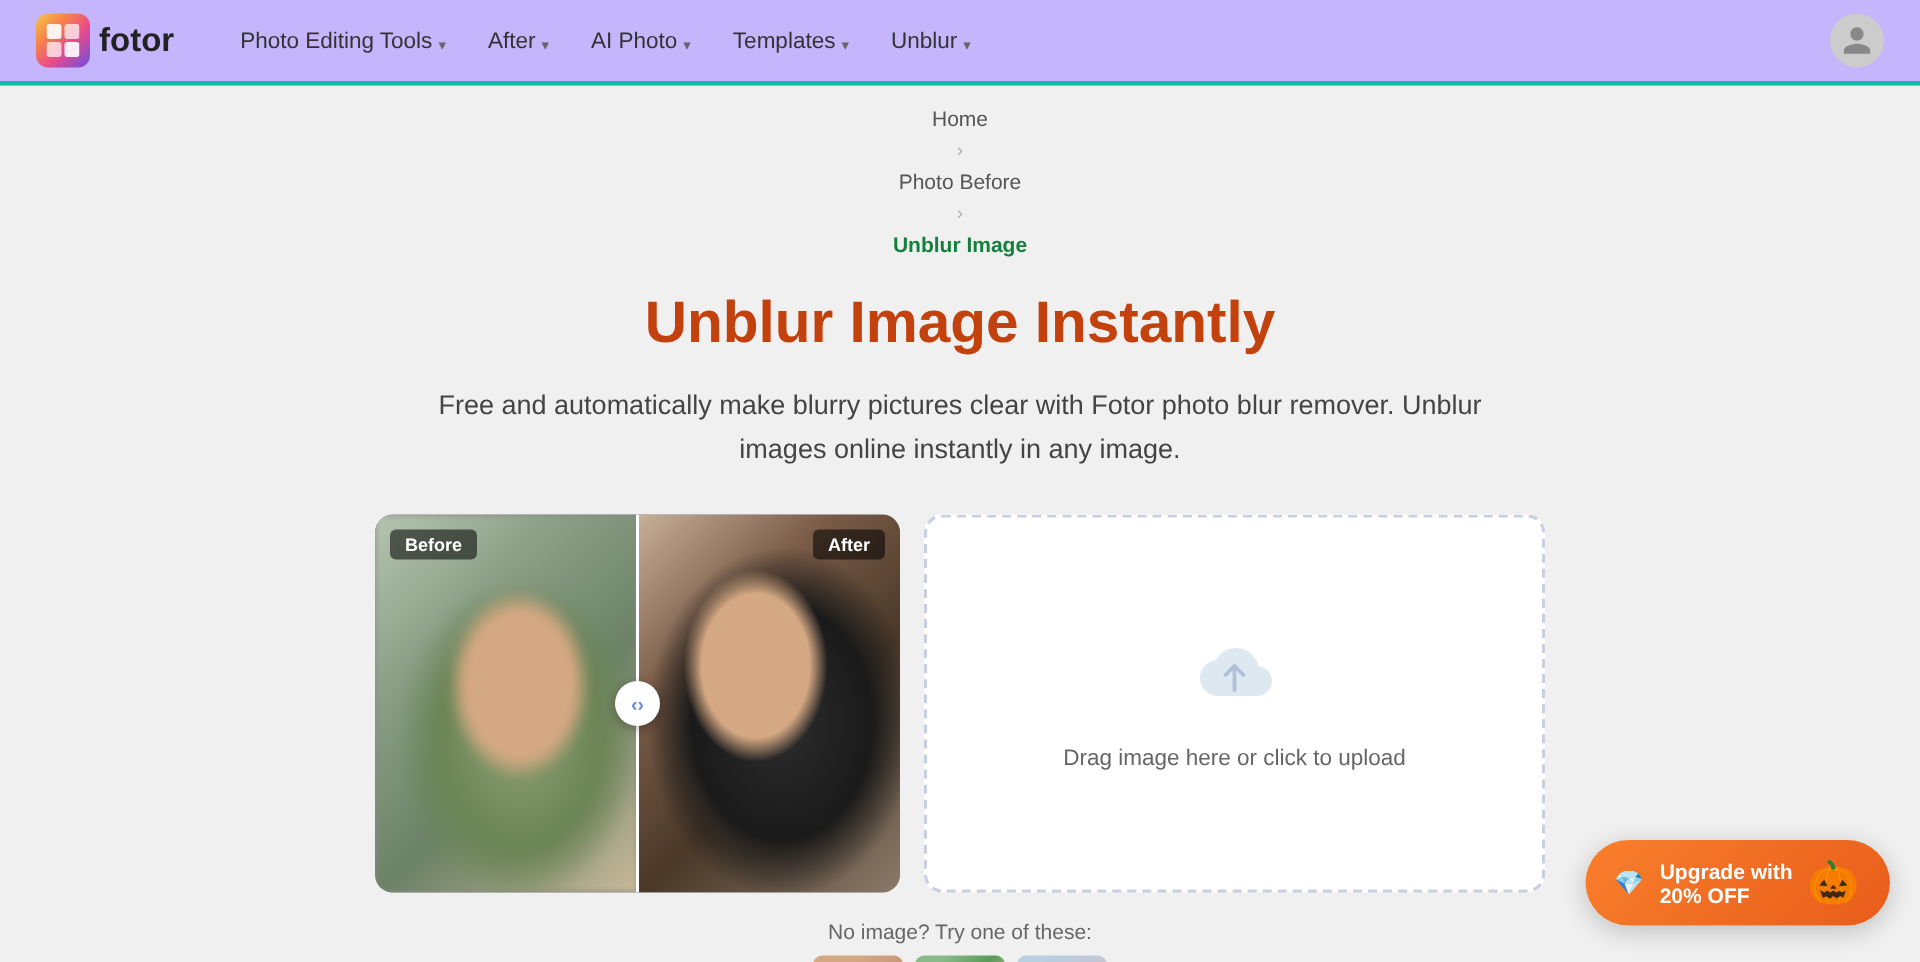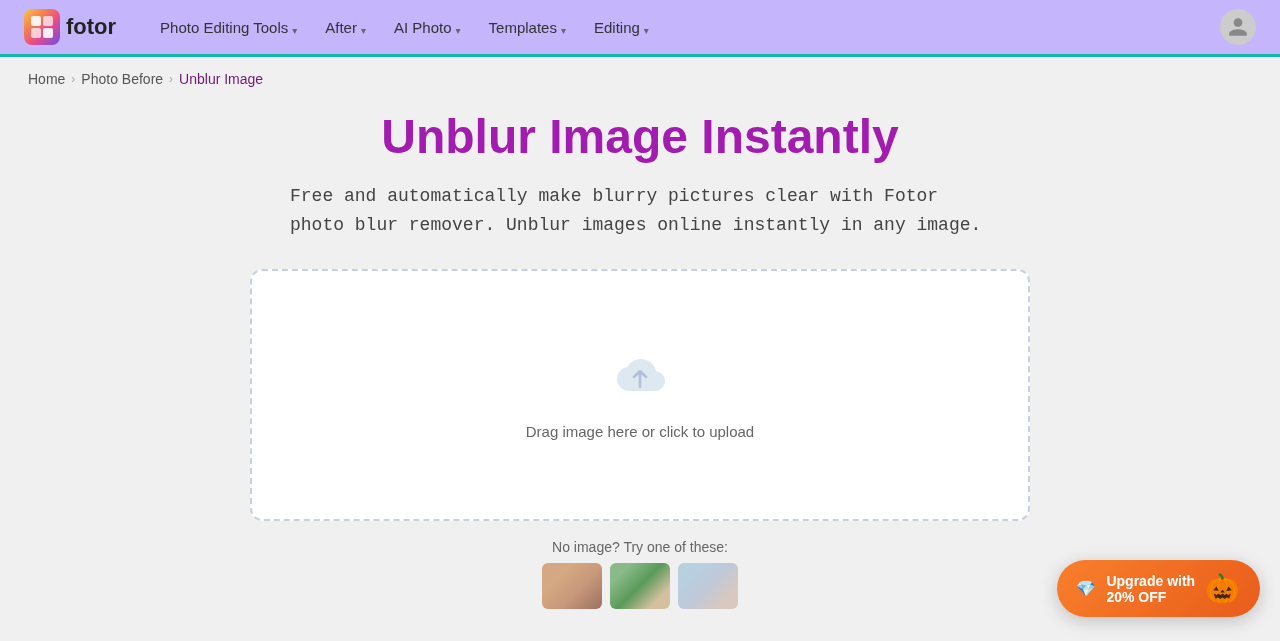--- a/index.html
+++ b/index.html
@@ -72,49 +72,50 @@
     .nav-avatar svg { width: 22px; height: 22px; fill: #888; }
 
     
     .breadcrumb {
       display: flex;
       align-items: center;
       gap: 6px;
       padding: 14px 28px;
       font-size: 14px;
       color: #555;
+      flex-direction: column;
     }
     .breadcrumb-sep { color: #aaa; font-size: 12px; }
     .breadcrumb-link { color: #555; cursor: pointer; }
-    .breadcrumb-current { color: #701a75; font-weight: 400; }
+    .breadcrumb-current { color: #15803d; font-weight: 700; }
 
     
     .main-content {
       display: flex;
       flex-direction: column;
       align-items: center;
       padding: 10px 20px 20px;
     }
 
     
     .hero-title {
-      font-size: 48px;
+      font-size: 39px;
       font-weight: 800;
-      color: #a21caf;
+      color: #c2410c;
       text-align: center;
       line-height: 1.1;
       margin-bottom: 18px;
     }
     .hero-subtitle {
       font-size: 18px;
       color: #444;
+      text-align: center;
       max-width: 700px;
       line-height: 1.6;
       margin-bottom: 30px;
-      font-family: Liberation Mono, monospace;
     }
 
     
     .tool-area {
       display: flex;
       gap: 16px;
       width: 100%;
       max-width: 780px;
     }
 
@@ -327,21 +328,21 @@
     </div>
     <div class="nav-item">
       <span>AI Photo</span>
       <span class="nav-chevron">▾</span>
     </div>
     <div class="nav-item">
       <span>Templates</span>
       <span class="nav-chevron">▾</span>
     </div>
     <div class="nav-item">
-      <span>Editing</span>
+      <span>Unblur</span>
       <span class="nav-chevron">▾</span>
     </div>
   </div>
   <div class="nav-avatar">
     <svg viewBox="0 0 24 24">
         <path d="M12 12c2.7 0 4.8-2.1 4.8-4.8S14.7 2.4 12 2.4 7.2 4.5 7.2 7.2 9.3 12 12 12zm0 2.4c-3.2 0-9.6 1.6-9.6 4.8v2.4h19.2v-2.4c0-3.2-6.4-4.8-9.6-4.8z"></path>
       </svg>
   </div>
 </nav>
 
@@ -352,20 +353,30 @@
   <span class="breadcrumb-sep">›</span>
   <span class="breadcrumb-current">Unblur Image</span>
 </div>
 
 <div class="main-content">
   <h1 class="hero-title">Unblur Image Instantly</h1>
   <p class="hero-subtitle">Free and automatically make blurry pictures clear with Fotor photo blur remover. Unblur images online instantly in any image.</p>
 
   <div class="tool-area">
 
+    <div class="before-after">
+      <div class="ba-left"></div>
+      <div class="ba-left-face"></div>
+      <div class="ba-right"></div>
+      <div class="ba-right-face"></div>
+      <div class="ba-label ba-label-before">Before</div>
+      <div class="ba-label ba-label-after">After</div>
+      <div class="ba-divider"></div>
+      <div class="ba-handle">‹›</div>
+    </div>
 
     <div class="upload-area">
       <div class="upload-cloud-icon">
         <svg width="56" height="48" viewBox="0 0 56 48" fill="none">
           <path d="M44 20.2C42.5 13.2 36.3 8 29 8c-5.8 0-10.8 3.2-13.4 8C9.6 16.8 5 21.8 5 28c0 6.6 5.4 12 12 12h26c5.5 0 10-4.5 10-10 0-5.2-3.9-9.4-9-9.8z" fill="#c8d8e8" opacity="0.6"></path>
           <path d="M28 22v14M22 26l6-6 6 6" stroke="#b0c0d8" stroke-width="2.5" stroke-linecap="round" stroke-linejoin="round"></path>
         </svg>
       </div>
       <p class="upload-text">Drag image here or click to upload</p>
     </div>

